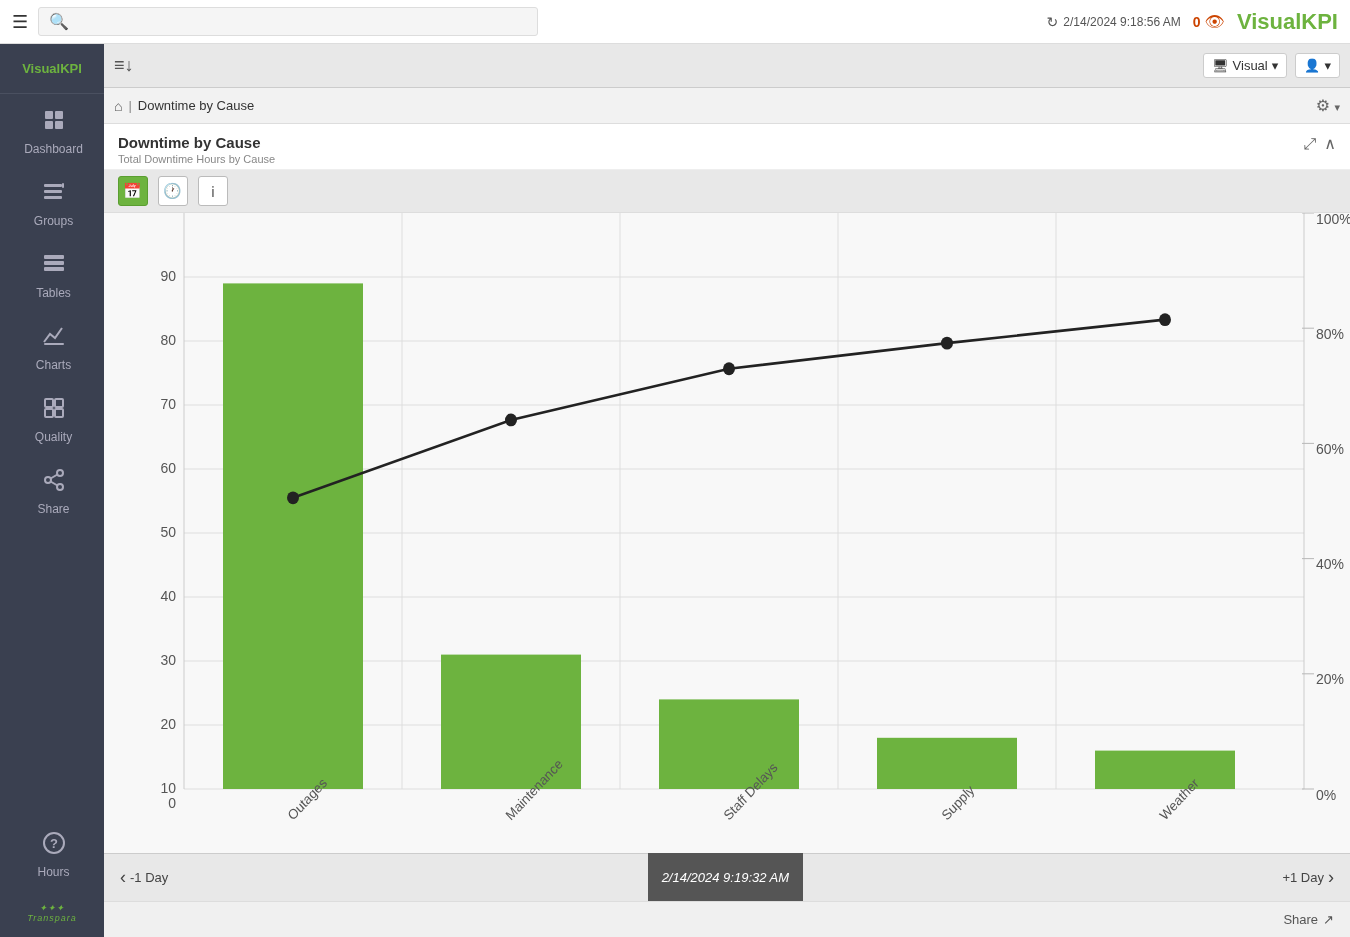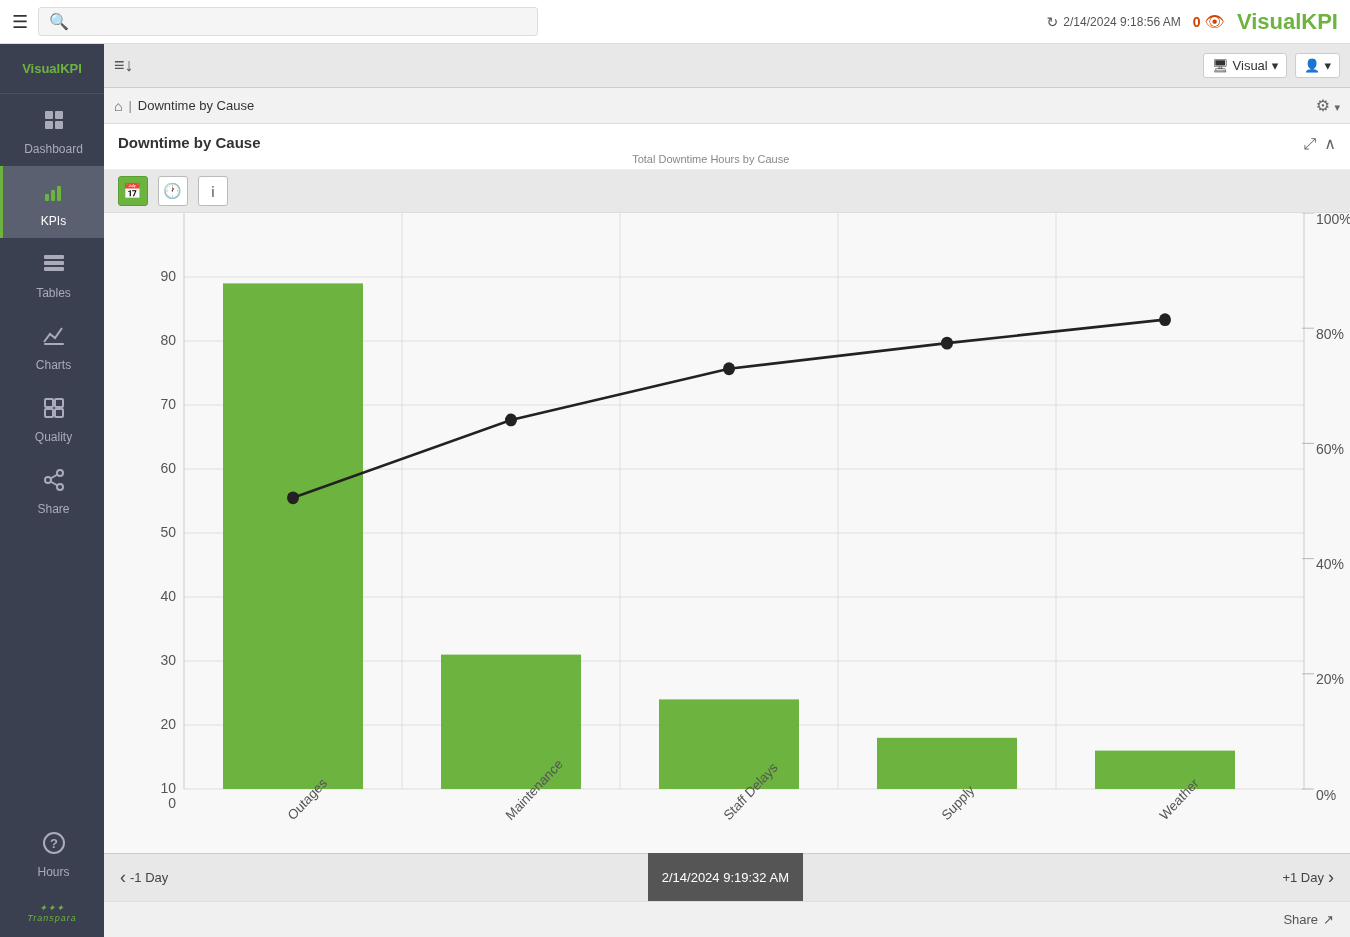--- a/index.html
+++ b/index.html
@@ -138,21 +138,21 @@
       overflow: hidden;
     }
     .chart-header {
       padding: 10px 14px 4px;
       display: flex;
       align-items: flex-start;
       border-bottom: 1px solid #eee;
     }
     .chart-title-group { flex: 1; }
     .chart-title { font-size: 15px; font-weight: bold; color: #333; }
-    .chart-subtitle { font-size: 11px; color: #888; margin-top: 2px; text-align: center; }
+    .chart-subtitle { font-size: 11px; color: #888; margin-top: 2px; }
     .chart-header-actions { display: flex; align-items: center; gap: 8px; }
     .expand-icon, .collapse-icon { font-size: 16px; color: #666; cursor: pointer; }
 
     
     .chart-controls {
       background: #e8e8e8;
       padding: 6px 14px;
       display: flex;
       align-items: center;
       gap: 10px;
@@ -188,20 +188,21 @@
       display: flex; align-items: center; gap: 4px;
       font-size: 13px; color: #444; cursor: pointer;
     }
     .nav-prev .arrow, .nav-next .arrow { font-size: 18px; color: #444; }
     .nav-timestamp {
       background: #555;
       color: #fff;
       padding: 22px 14px;
       border-radius: 3px;
       font-size: 13px;
+      font-style: italic;
     }
 
     
     .footer-row {
       height: 36px;
       background: #f0f0f0;
       display: flex;
       align-items: center;
       justify-content: flex-end;
       padding: 0 16px;
@@ -253,31 +254,32 @@
         <svg width="24" height="24" viewBox="0 0 24 24" fill="none">
           <rect x="3" y="3" width="8" height="8" rx="1" fill="#aab"></rect>
           <rect x="13" y="3" width="8" height="8" rx="1" fill="#aab"></rect>
           <rect x="3" y="13" width="8" height="8" rx="1" fill="#aab"></rect>
           <rect x="13" y="13" width="8" height="8" rx="1" fill="#aab"></rect>
         </svg>
       </span>
       <span>Dashboard</span>
     </div>
 
-
-    <div class="sidebar-item active">
-      <span class="icon">
-        <svg width="24" height="24" viewBox="0 0 24 24" fill="none">
-          <rect x="3" y="14" width="4" height="7" rx="1" fill="#6db33f"></rect>
-          <rect x="9" y="10" width="4" height="11" rx="1" fill="#6db33f"></rect>
-          <rect x="15" y="6" width="4" height="15" rx="1" fill="#6db33f"></rect>
-        </svg>
-      </span>
-      <span>KPIs</span>
-    </div>
+    <div class="sidebar-item">
+      <span class="icon">
+        <svg width="24" height="24" viewBox="0 0 24 24" fill="none">
+          <rect x="2" y="4" width="18" height="3" rx="1" fill="#aab"></rect>
+          <rect x="2" y="10" width="18" height="3" rx="1" fill="#aab"></rect>
+          <rect x="2" y="16" width="18" height="3" rx="1" fill="#aab"></rect>
+          <rect x="20" y="3" width="2" height="5" rx="1" fill="#aab"></rect>
+        </svg>
+      </span>
+      <span>Groups</span>
+    </div>
+
 
     <div class="sidebar-item">
       <span class="icon">
         <svg width="24" height="24" viewBox="0 0 24 24" fill="none">
           <rect x="2" y="3" width="20" height="4" rx="1" fill="#aab"></rect>
           <rect x="2" y="9" width="20" height="4" rx="1" fill="#aab"></rect>
           <rect x="2" y="15" width="20" height="4" rx="1" fill="#aab"></rect>
         </svg>
       </span>
       <span>Tables</span>

